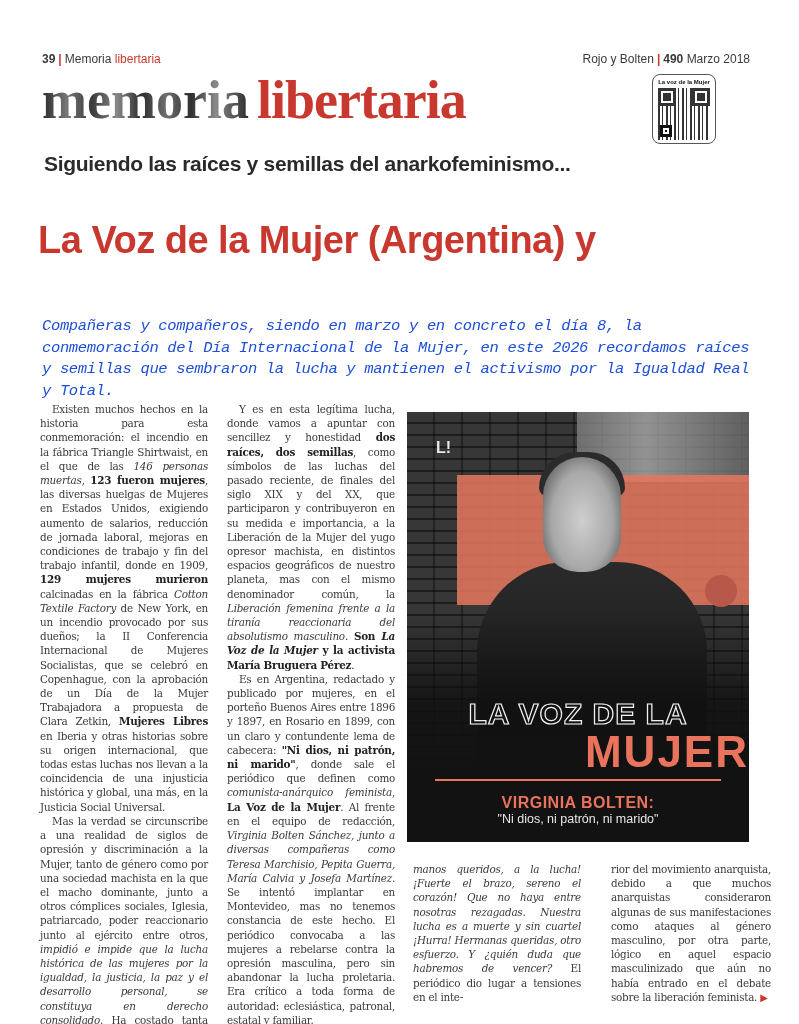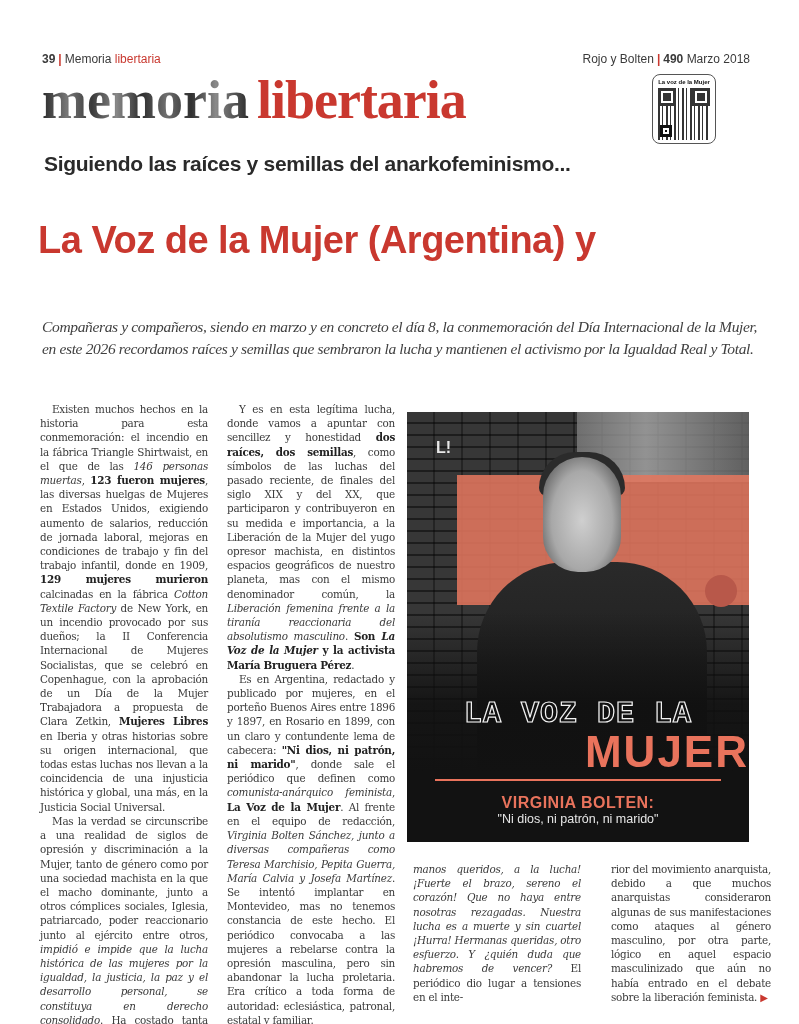--- a/index.html
+++ b/index.html
@@ -25,21 +25,21 @@
         #fff;
       opacity: 0.85; }
     .qr .qr-code::before, .qr .qr-code::after { content: ""; position: absolute; width: 12px; height: 12px; border: 3px solid #111; background: #fff; box-shadow: inset 0 0 0 2px #fff, inset 0 0 0 6px #111; }
     .qr .qr-code::before { left: 0; top: 0; }
     .qr .qr-code::after { right: 0; top: 0; }
     .qr .qr-corner { position: absolute; left: 7px; bottom: 6px; width: 12px; height: 12px; border: 3px solid #111; background: #fff; box-shadow: inset 0 0 0 2px #fff, inset 0 0 0 6px #111; }
 
     .kicker { position: absolute; left: 44px; top: 152px; font-family: "Liberation Sans", sans-serif; font-weight: bold; font-size: 21px; color: #2a2a2a; letter-spacing: -0.3px; }
     .headline { position: absolute; left: 38px; top: 200px; font-family: "Liberation Sans", sans-serif; font-weight: bold; font-size: 38px; line-height: 46px; color: #c9382f; letter-spacing: -0.5px; margin-top: 17px; }
 
-    .lede { position: absolute; left: 42px; top: 316px; width: 720px; font-family: Liberation Serif, serif; font-style: italic; font-size: 15.5px; line-height: 21.5px; color: #404040; letter-spacing: -0.35px; }
+    .lede { position: absolute; left: 42px; top: 316px; width: 720px; font-family: Liberation Mono, monospace; font-style: italic; font-size: 15.5px; line-height: 21.5px; color: #1d4ed8; letter-spacing: -0.35px; }
 
     .col { position: absolute; top: 402px; font-family: "DejaVu Serif", serif; font-size: 10.4px; line-height: 14.2px; color: #3a3a3a; text-align: justify; hyphens: auto; letter-spacing: -0.25px; }
     .col p { text-indent: 12px; }
     .col b { color: #222; }
     .col1 { left: 40px; width: 168px; }
     .col2 { left: 227px; width: 168px; }
     .col3 { left: 413px; width: 168px; top: 862px; }
     .col4 { left: 599px; width: 160px; top: 862px; margin-left: 12px; }
     .col3 p, .col4 p { text-indent: 0; }
     .end-mark { color: #c9382f; font-size: 10px; }
@@ -50,21 +50,21 @@
         #333; opacity: 0.9; }
     .photo .bricks2 { position: absolute; inset: 0; background: repeating-linear-gradient(90deg, transparent 0 26px, rgba(0,0,0,0.35) 26px 28px); }
     .photo .wall-light { position: absolute; left: 170px; top: 0; width: 172px; height: 70px; background: linear-gradient(90deg,#7d7d7d,#a9a9a9 40%,#6a6a6a); opacity: 0.8; }
     .photo .orange { position: absolute; left: 50px; top: 63px; width: 292px; height: 130px; background: #e2765f; opacity: 0.88; }
     .photo .circle { position: absolute; left: 298px; top: 163px; width: 32px; height: 32px; border-radius: 50%; background: #b8584a; }
     .photo .logo { position: absolute; left: 29px; top: 27px; color: #e8e8e8; font-family: "Liberation Sans", sans-serif; font-size: 16px; font-weight: bold; }
     .photo .head { position: absolute; left: 136px; top: 45px; width: 78px; height: 115px; border-radius: 40px 40px 36px 36px; background: radial-gradient(ellipse at 50% 55%, #cfcfcf 0%, #a8a8a8 55%, #555 90%); }
     .photo .hair { position: absolute; left: 132px; top: 40px; width: 86px; height: 44px; border-radius: 45px 45px 10px 10px; background: #2b2b2b; }
     .photo .body { position: absolute; left: 70px; top: 150px; width: 230px; height: 280px; border-radius: 90px 90px 0 0; background: linear-gradient(180deg,#2a2a2a,#111); }
     .photo .shade { position: absolute; left: 0; right: 0; top: 200px; bottom: 0; background: linear-gradient(180deg, rgba(20,20,20,0) 0%, rgba(15,15,15,0.85) 40%, #121212 70%); }
-    .photo .t1 { position: absolute; left: 0; width: 100%; top: 285px; text-align: center; font-family: Liberation Mono, monospace; font-size: 30px; font-weight: bold; color: transparent; -webkit-text-stroke: 1.2px #f2f2f2; letter-spacing: 1px; }
+    .photo .t1 { position: absolute; left: 0; width: 100%; top: 285px; text-align: center; font-family: Liberation Sans, sans-serif; font-size: 30px; font-weight: bold; color: transparent; -webkit-text-stroke: 1.2px #f2f2f2; letter-spacing: 1px; }
     .photo .t2 { position: absolute; left: 0; width: 100%; top: 315px; text-align: right; font-family: "Liberation Sans", sans-serif; font-size: 44px; font-weight: bold; color: #e9735c; letter-spacing: 2px; }
     .photo .rule { position: absolute; left: 28px; right: 28px; top: 367px; height: 2px; background: #e9735c; }
     .photo .t3 { position: absolute; left: 0; width: 100%; top: 382px; text-align: center; font-family: "Liberation Sans", sans-serif; font-size: 16px; font-weight: bold; color: #e9735c; letter-spacing: 0.5px; }
     .photo .t4 { position: absolute; left: 0; width: 100%; top: 400px; text-align: center; font-family: "Liberation Sans", sans-serif; font-size: 12.5px; color: #e6e6e6; }
   </style>
 </head>
 <body>
 
 <div class="header-left">
   <span class="num">39</span><span class="bar">|</span><span>Memoria</span> <span class="red">libertaria</span>

